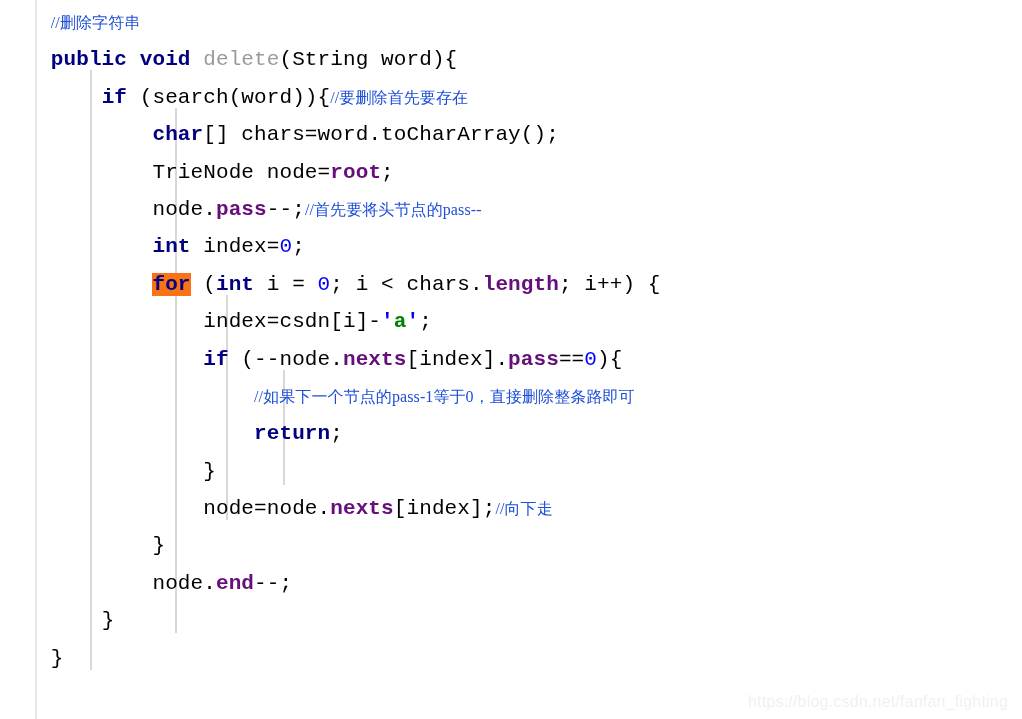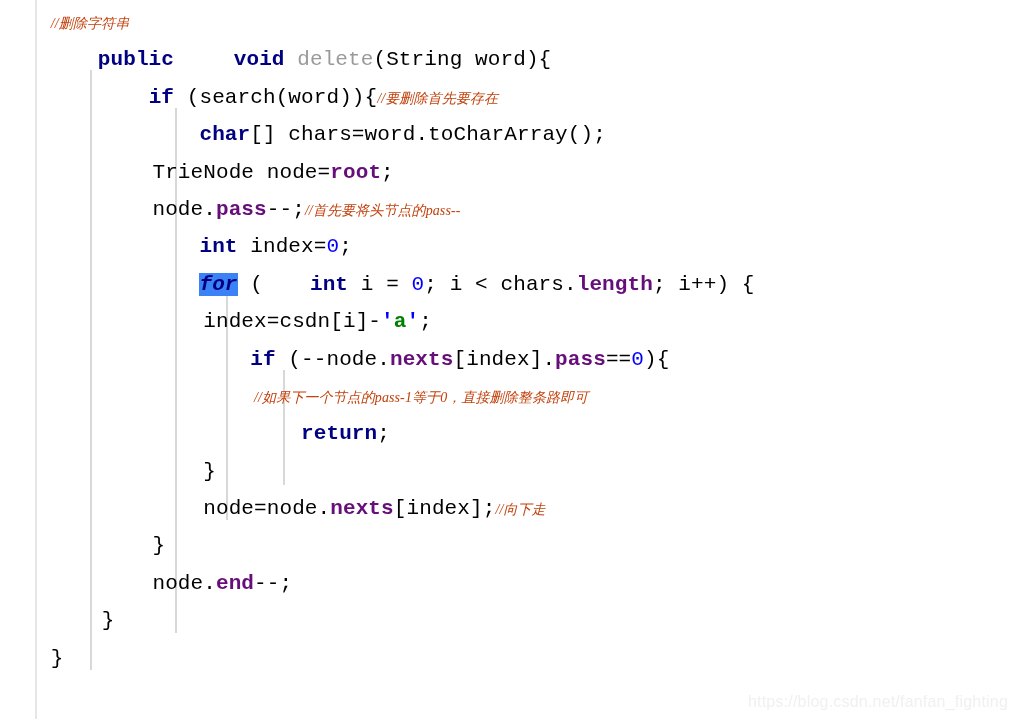--- a/index.html
+++ b/index.html
@@ -55,35 +55,34 @@
     height: 37.4px;
     line-height: 37.4px;
     font-size: 21px;
     font-family: "Liberation Mono", "DejaVu Sans Mono", monospace;
     white-space: pre;
     color: #000000;
     letter-spacing: 0.1px;
   }
 
   
-  .kw       { color: #000080; font-weight: bold; margin-left: 47px; }            
+  .kw       { color: #000080; font-weight: bold; }            
   .plain    { color: #000000; }
   .method   { color: #9a9a9a; margin-top: 11px; }                               
   .field    { color: #660e7a; font-weight: bold; }            
   .localvar { color: #000000; }   
   .num      { color: #0000ff; }
   .strq     { color: #0000ff; font-weight: bold; }            
   .strch    { color: #008000; font-weight: bold; }            
   .comment  {
-    color: #c2410c;
-    font-style: italic;
+    color: #1d4ed8;
     font-family: "Liberation Serif", "DejaVu Serif", serif;
-    font-size: 14px;
+    font-size: 16px;
   }
-  .hl { background: #3b82f6; font-style: italic; }
+  .hl { background: #f97316; }
 
   .watermark {
     position: absolute;
     right: 14px;
     bottom: 8px;
     font-family: "Liberation Sans", sans-serif;
     font-size: 16px;
     color: #f0f0f0;
     letter-spacing: 0.2px;
     white-space: nowrap;

